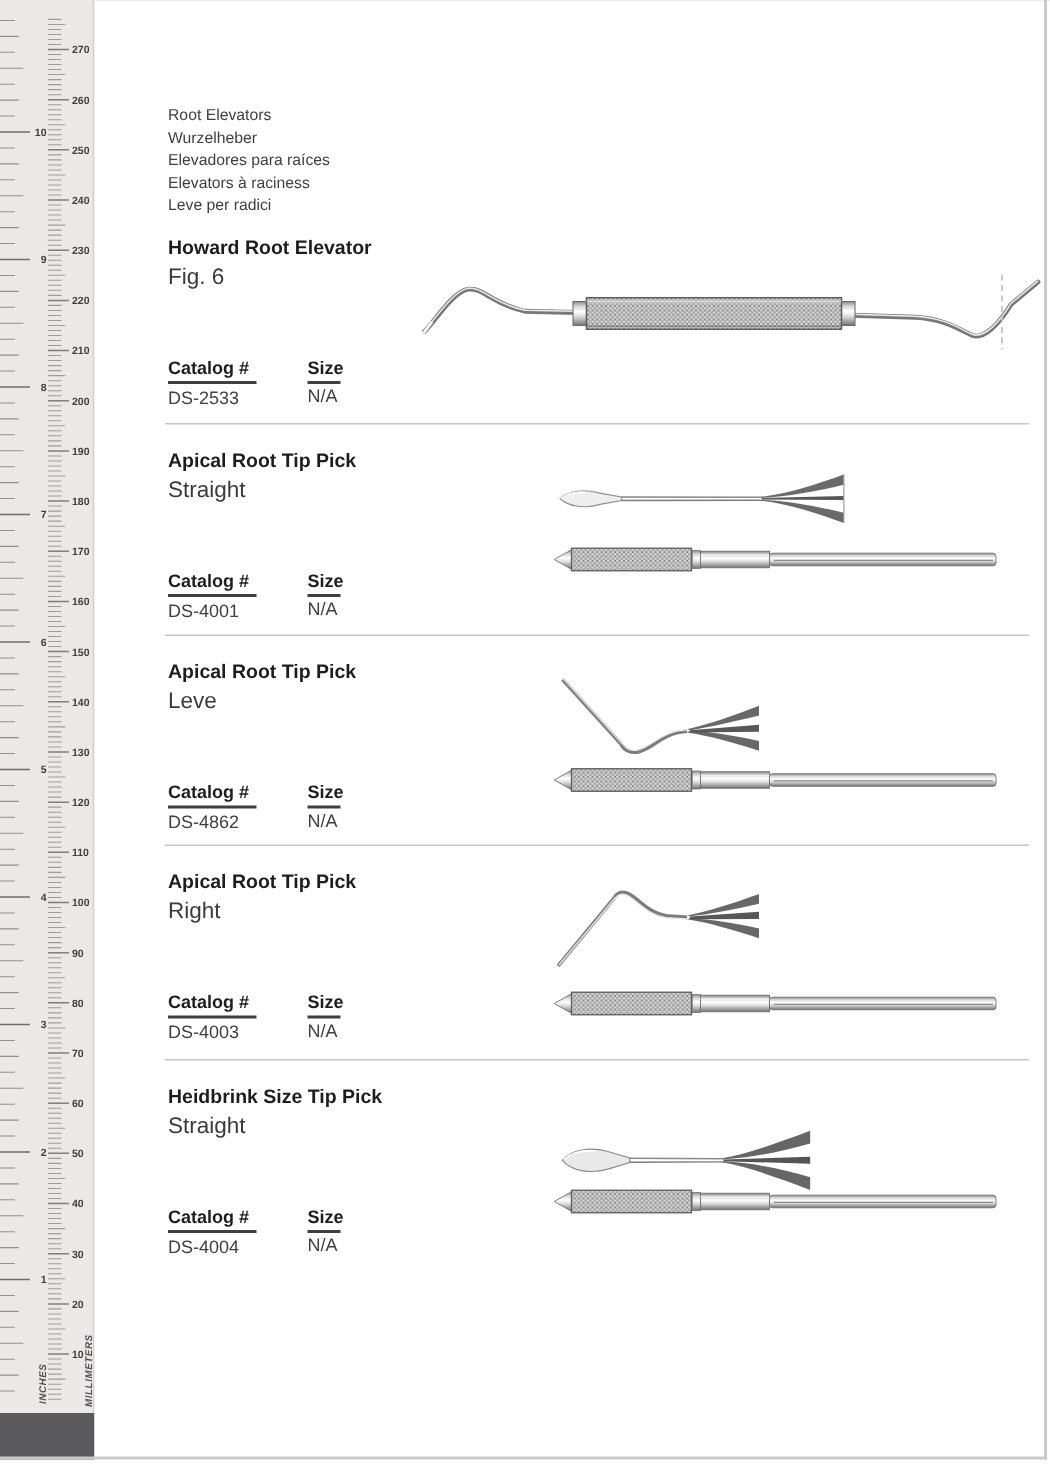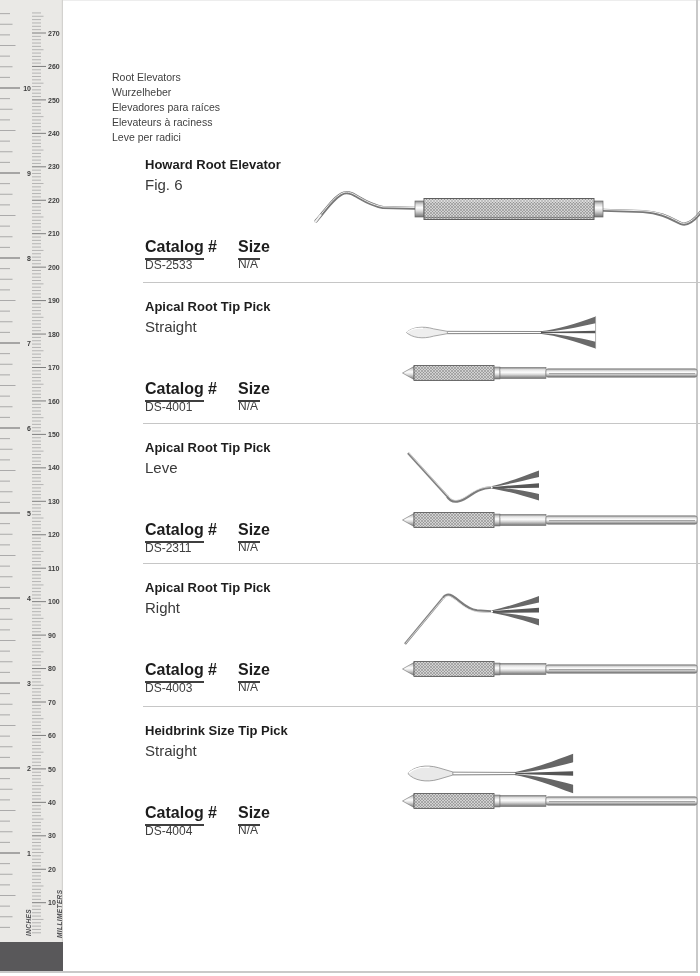--- a/index.html
+++ b/index.html
@@ -13,24 +13,24 @@
   .edge-t{position:absolute;left:63px;top:0;width:637px;height:1px;background:#ededed;}
   
   #rulerSvg{position:absolute;left:0;top:0;}
   .rl{font-family:"Liberation Sans",sans-serif;font-size:7px;font-weight:bold;fill:#3e3e3e;}
   .re{text-anchor:end;}
   .rc{font-family:"Liberation Sans",sans-serif;font-size:6.5px;font-weight:bold;font-style:italic;
       fill:#515154;letter-spacing:.4px;}
   
   .intro{position:absolute;left:112px;top:70px;font-size:10.5px;line-height:15px;color:#3f3f3f;}
   
-  .product{position:absolute;left:0;width:556px;margin-left:33px;}
+  .product{position:absolute;left:0;width:556px;}
   .pname{position:absolute;left:112px;top:16px;margin:0;font-size:13px;font-weight:bold;color:#1d1d1d;white-space:nowrap;}
   .pvariant{position:absolute;left:112px;top:35px;font-size:15px;color:#3a3a3a;white-space:nowrap;}
-  .chead{position:absolute;font-size:16px;font-weight:bold;color:#1d1d1d;
+  .chead{position:absolute;font-size:12px;font-weight:bold;color:#1d1d1d;
          border-bottom:2px solid #3f3f3f;padding-bottom:2px;white-space:nowrap;}
   .chead-cat{left:112px;top:97px;width:59px;}
   .chead-size{left:205px;top:97px;width:22px;}
   .cval{position:absolute;font-size:12px;color:#3f3f3f;white-space:nowrap;}
   .cval-cat{left:112px;top:117px;}
   .cval-size{left:205px;top:116px;text-align:right;}
   .first .pname{top:7px;}
   .first .pvariant{top:26px;}
   .first .chead-cat,.first .chead-size{top:88px;}
   .first .cval-cat{top:108px;}
@@ -535,21 +535,21 @@
     </svg>
 
   <div class="edge-t"></div>
   <div class="edge-r"></div>
   <div class="edge-b"></div>
 
   <div class="intro">
     <div>Root Elevators</div>
     <div>Wurzelheber</div>
     <div>Elevadores para raíces</div>
-    <div>Elevateurs à raciness</div>
+    <div>Elevators à raciness</div>
     <div>Leve per radici</div>
   </div>
 
   <section class="product first" style="top:150px;height:133px;">
     <h3 class="pname">Howard Root Elevator</h3>
     <div class="pvariant">Fig. 6</div>
     <div class="chead chead-cat">Catalog #</div>
     <div class="chead chead-size">Size</div>
     <div class="cval cval-cat">DS-2533</div>
     <div class="cval cval-size">N/A</div>
@@ -573,21 +573,21 @@
         <use href="#symHandle"></use>
       </svg>
     <div class="sep"></div>
   </section>
 
   <section class="product" style="top:424px;height:140px;">
     <h3 class="pname">Apical Root Tip Pick</h3>
     <div class="pvariant">Leve</div>
     <div class="chead chead-cat">Catalog #</div>
     <div class="chead chead-size">Size</div>
-    <div class="cval cval-cat">DS-2311</div>
+    <div class="cval cval-cat">DS-4862</div>
     <div class="cval cval-size">N/A</div>
     <svg class="fig" style="left:368px;top:26px;width:140px;height:60px;" viewBox="0 0 140 60">
         <use href="#symTipLeft"></use>
       </svg>
     <svg class="fig" style="left:366px;top:85px;width:304px;height:22px;" viewBox="0 0 300 22">
         <use href="#symHandle"></use>
       </svg>
     <div class="sep"></div>
   </section>
 

